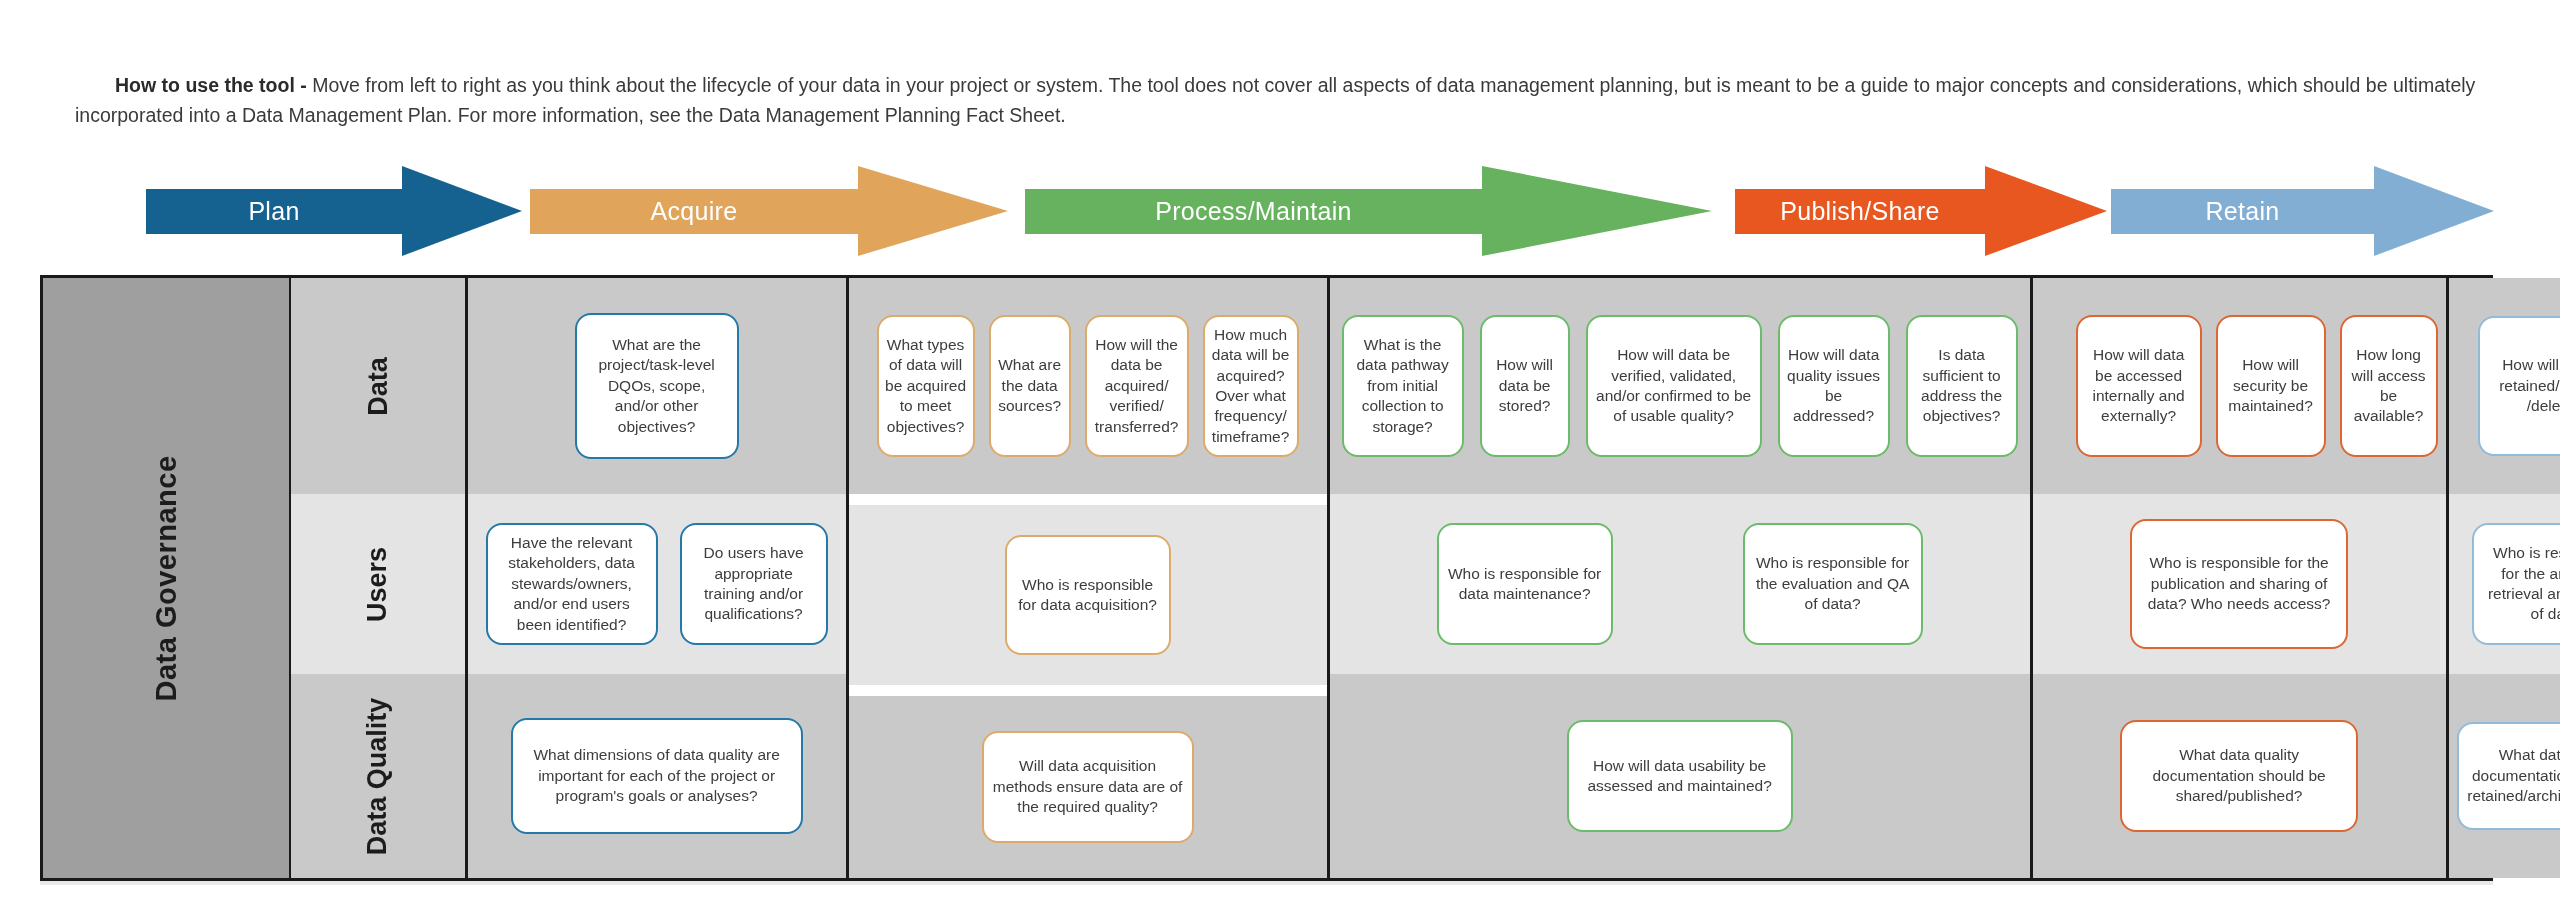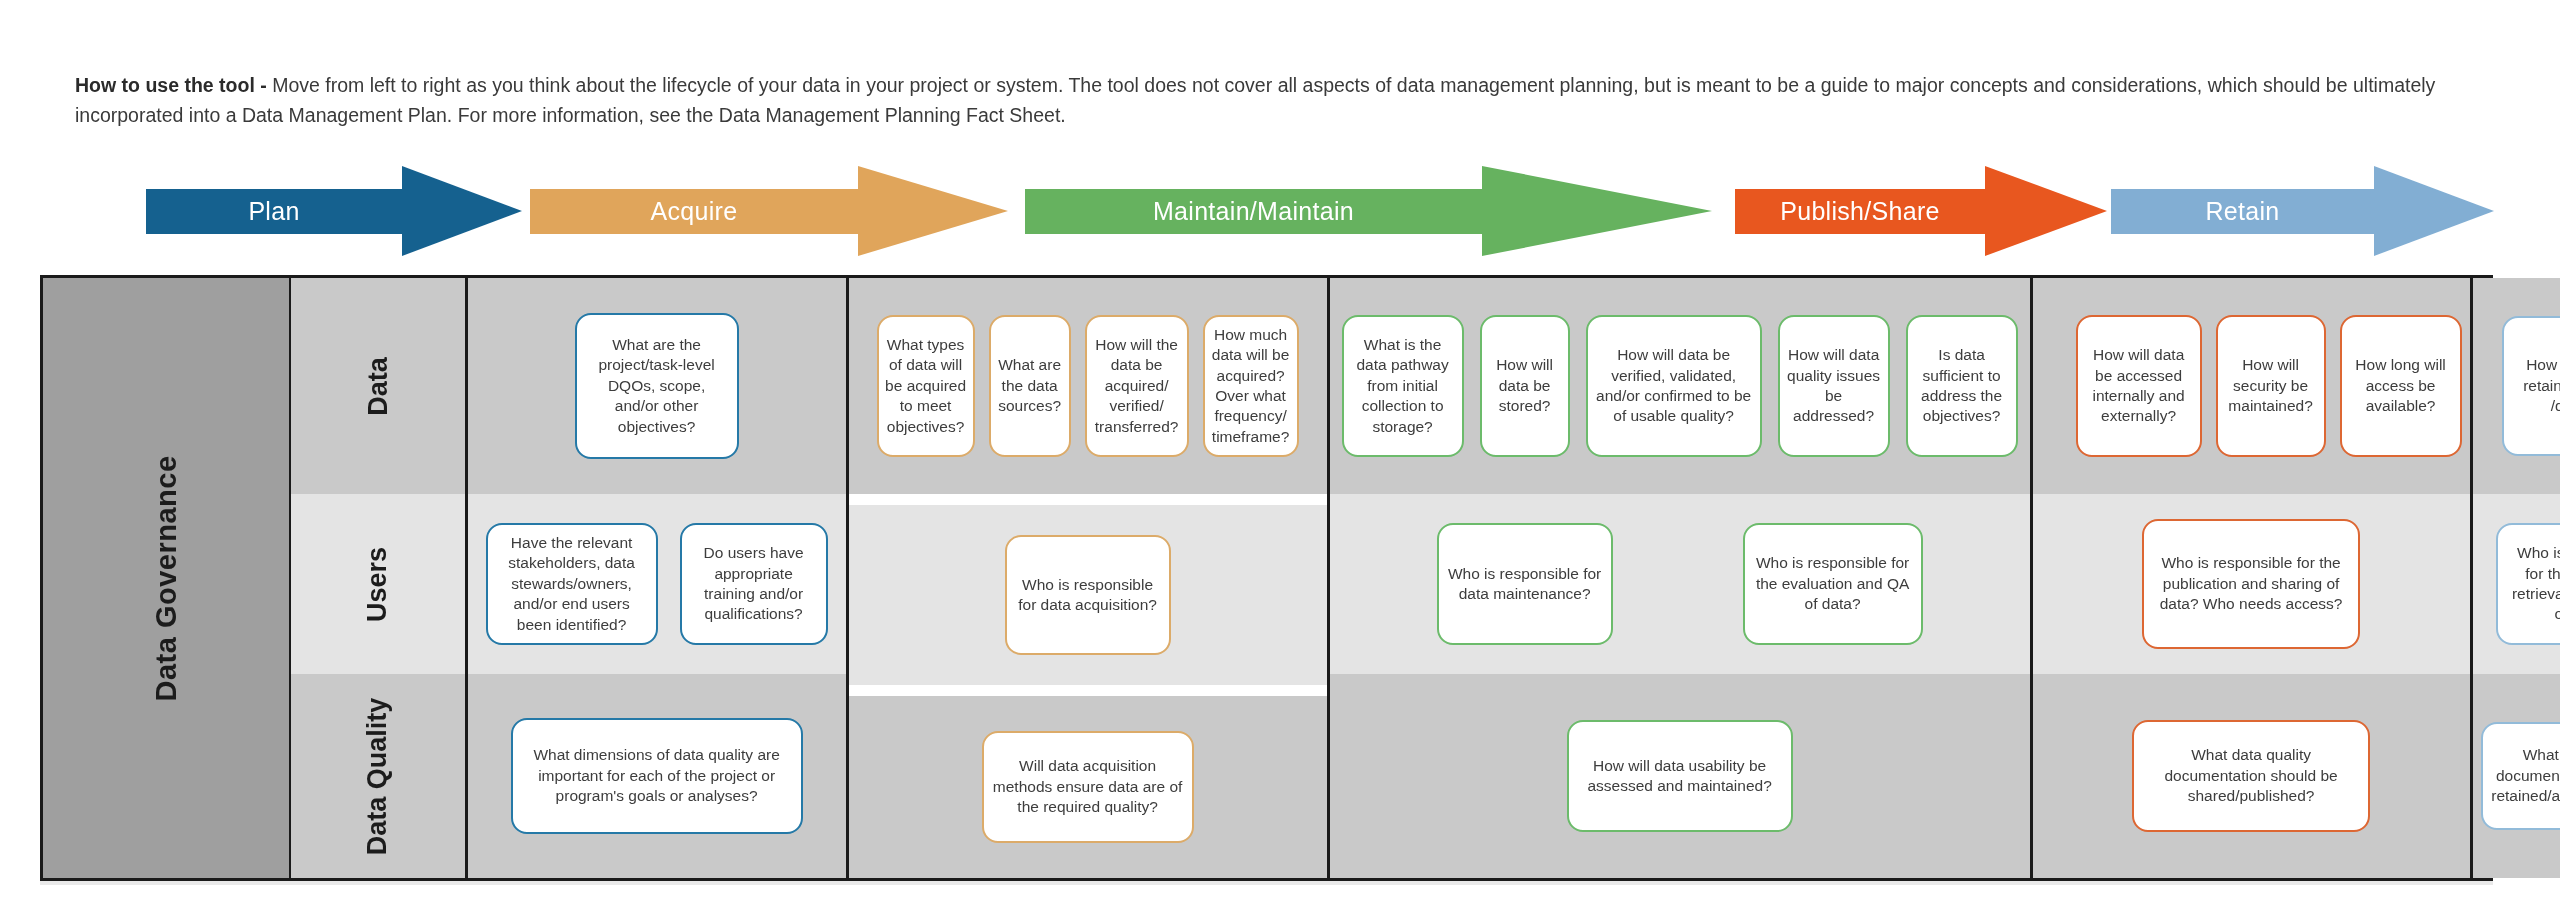--- a/index.html
+++ b/index.html
@@ -5,21 +5,21 @@
   html,body{margin:0;padding:0;}
   body{
     width:2560px;height:913px;background:#ffffff;position:relative;overflow:hidden;
     font-family:"Liberation Sans","DejaVu Sans",sans-serif;
   }
   
   .intro{
     position:absolute;left:75px;top:70px;width:2415px;
     font-size:19.5px;line-height:30px;color:#3a3a3a;margin:0;
   }
-  .intro b{color:#2b2b2b;}
+  .intro b{color:#2b2b2b;margin-left:40px;}
   
   .arrow{position:absolute;top:166px;height:90px;display:flex;align-items:center;}
   .abody{
     height:45px;flex:1;display:flex;align-items:center;justify-content:center;
     background:var(--c);
   }
   .albl{color:#ffffff;font-weight:normal;font-size:25px;letter-spacing:.3px;}
   .ahead{
     width:0;height:0;flex:0 0 auto;
     border-top:45px solid transparent;border-bottom:45px solid transparent;
@@ -91,21 +91,21 @@
       <div class="ahead" style="border-left-width:120px;"></div>
     </div>
     <div class="arrow ar-acquire">
       <div class="abody">
           <span class="albl">Acquire</span>
         </div>
       <div class="ahead" style="border-left-width:150px;"></div>
     </div>
     <div class="arrow ar-process">
       <div class="abody">
-          <span class="albl">Maintain/Maintain</span>
+          <span class="albl">Process/Maintain</span>
         </div>
       <div class="ahead" style="border-left-width:230px;"></div>
     </div>
     <div class="arrow ar-publish">
       <div class="abody">
           <span class="albl">Publish/Share</span>
         </div>
       <div class="ahead" style="border-left-width:122px;"></div>
     </div>
     <div class="arrow ar-retain">
@@ -176,21 +176,21 @@
       </div>
       <div class="cell r3">
         <div class="qbox bc-process" style="width:226px;height:112px;">How will data usability be assessed and maintained?</div>
       </div>
     </div>
 
     <div class="col c-publish bordered">
       <div class="cell r1 g14">
         <div class="qbox bc-publish" style="width:126px;height:142px;padding:6px;margin-left:35px;">How will data be accessed internally and externally?</div>
         <div class="qbox bc-publish" style="width:110px;height:142px;padding:6px;">How will security be maintained?</div>
-        <div class="qbox bc-publish" style="width:122px;height:142px;padding:6px;">How long will access be available?</div>
+        <div class="qbox bc-publish" style="width:98px;height:142px;padding:6px;">How long will access be available?</div>
       </div>
       <div class="cell r2">
         <div class="qbox bc-publish" style="width:218px;height:130px;">Who is responsible for the publication and sharing of data? Who needs access?</div>
       </div>
       <div class="cell r3">
         <div class="qbox bc-publish" style="width:238px;height:112px;">What data quality documentation should be shared/published?</div>
       </div>
     </div>
 
     <div class="col c-retain bordered">

